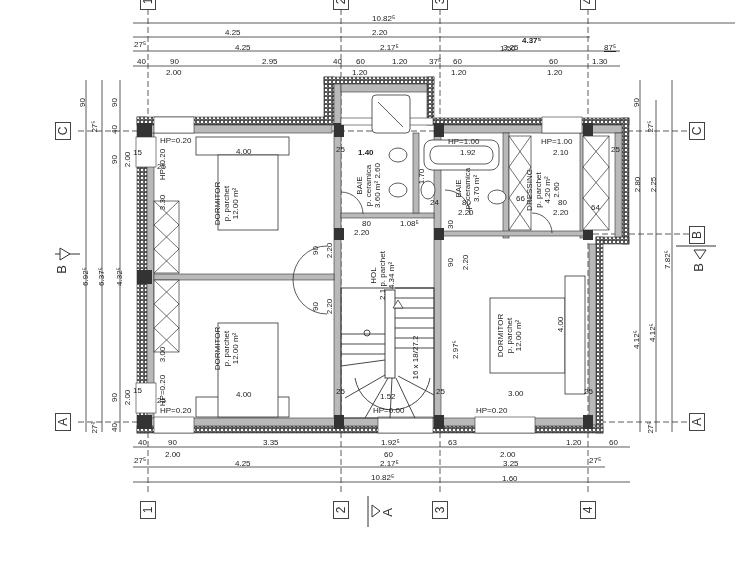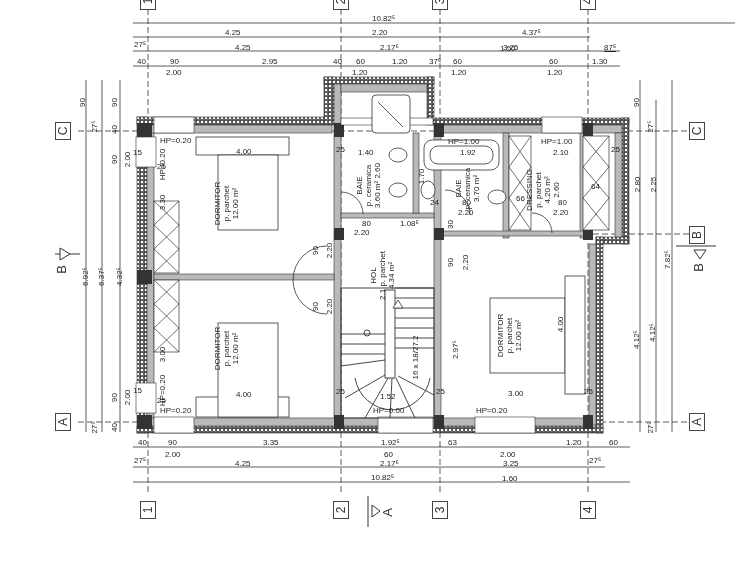--- a/index.html
+++ b/index.html
@@ -198,21 +198,21 @@
 <div class="axis-box" style="left:689px;top:226px;"><span>B</span></div>
 <div class="axis-box" style="left:689px;top:413px;"><span>A</span></div>
 
 <div class="sect" style="left:57px;top:262px;transform:rotate(-90deg);">B</div>
 <div class="sect" style="left:694px;top:260px;transform:rotate(-90deg);">B</div>
 <div class="sect" style="left:383px;top:505px;transform:rotate(-90deg);">A</div>
 
 <div class="t" style="left:372px;top:14px;">10.82⁵</div>
 <div class="t" style="left:225px;top:28px;">4.25</div>
 <div class="t" style="left:372px;top:28px;">2.20</div>
-<div class="t" style="left:522px;top:28px;">4.37⁵</div>
+<div class="t" style="left:522px;top:36px;font-weight:bold;">4.37⁵</div>
 <div class="t" style="left:134px;top:40px;">27⁵</div>
 <div class="t" style="left:235px;top:43px;">4.25</div>
 <div class="t" style="left:380px;top:43px;">2.17⁵</div>
 <div class="t" style="left:503px;top:43px;">3.25</div>
 <div class="t" style="left:604px;top:43px;text-decoration:underline;">87⁵</div>
 <div class="t" style="left:137px;top:57px;">40</div>
 <div class="t" style="left:170px;top:57px;">90</div>
 <div class="t" style="left:262px;top:57px;">2.95</div>
 <div class="t" style="left:333px;top:57px;">40</div>
 <div class="t" style="left:356px;top:57px;">60</div>
@@ -312,42 +312,42 @@
 <div class="t" style="left:448px;top:137px;">HP=1.00</div>
 <div class="t" style="left:373px;top:406px;">HP=0.00</div>
 <div class="tv" style="left:147px;top:160px;">HP=0.20</div>
 <div class="tv" style="left:147px;top:386px;">HP=0.20</div>
 <div class="t" style="left:236px;top:147px;">4.00</div>
 <div class="t" style="left:236px;top:390px;">4.00</div>
 <div class="t" style="left:508px;top:389px;">3.00</div>
 <div class="tv" style="left:553px;top:320px;">4.00</div>
 <div class="tv" style="left:155px;top:350px;">3.00</div>
 <div class="tv" style="left:155px;top:198px;">3.30</div>
-<div class="t" style="left:358px;top:148px;">1.40</div>
+<div class="t" style="left:358px;top:148px;font-weight:bold;">1.40</div>
 <div class="t" style="left:460px;top:148px;">1.92</div>
 <div class="tv" style="left:414px;top:172px;">1.70</div>
 <div class="t" style="left:553px;top:148px;">2.10</div>
 <div class="t" style="left:354px;top:228px;">2.20</div>
 <div class="t" style="left:458px;top:208px;">2.20</div>
 <div class="t" style="left:553px;top:208px;">2.20</div>
 <div class="t" style="left:362px;top:219px;">80</div>
 <div class="t" style="left:462px;top:198px;">80</div>
 <div class="t" style="left:558px;top:198px;">80</div>
 <div class="t" style="left:400px;top:219px;">1.08⁵</div>
 <div class="tv" style="left:311px;top:246px;">90</div>
 <div class="tv" style="left:311px;top:302px;">90</div>
 <div class="tv" style="left:322px;top:246px;">2.20</div>
 <div class="tv" style="left:322px;top:302px;">2.20</div>
 <div class="tv" style="left:446px;top:258px;">90</div>
 <div class="tv" style="left:458px;top:258px;">2.20</div>
 <div class="tv" style="left:446px;top:345px;">2.97⁵</div>
 <div class="t" style="left:380px;top:392px;">1.52</div>
 <div class="tv" style="left:393px;top:353px;">16 x 18/27.2</div>
 <div class="t" style="left:516px;top:194px;">66</div>
-<div class="t" style="left:591px;top:182px;">64</div>
+<div class="t" style="left:591px;top:203px;">64</div>
 <div class="t" style="left:336px;top:145px;">25</div>
 <div class="t" style="left:336px;top:387px;">25</div>
 <div class="t" style="left:436px;top:387px;">25</div>
 <div class="t" style="left:584px;top:387px;">25</div>
 <div class="t" style="left:611px;top:145px;">25</div>
 <div class="t" style="left:157px;top:162px;">25</div>
 <div class="t" style="left:157px;top:396px;">25</div>
 <div class="t" style="left:133px;top:148px;">15</div>
 <div class="t" style="left:133px;top:386px;">15</div>
 <div class="t" style="left:430px;top:198px;">24</div>

